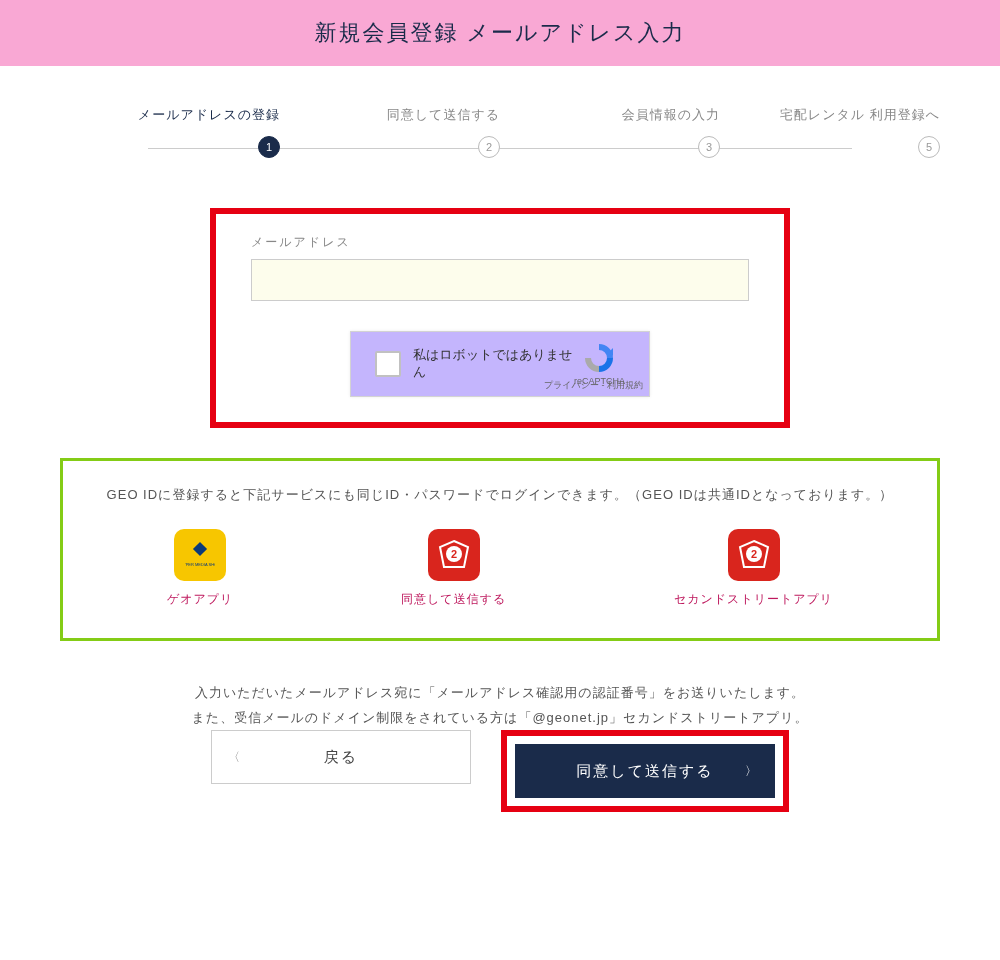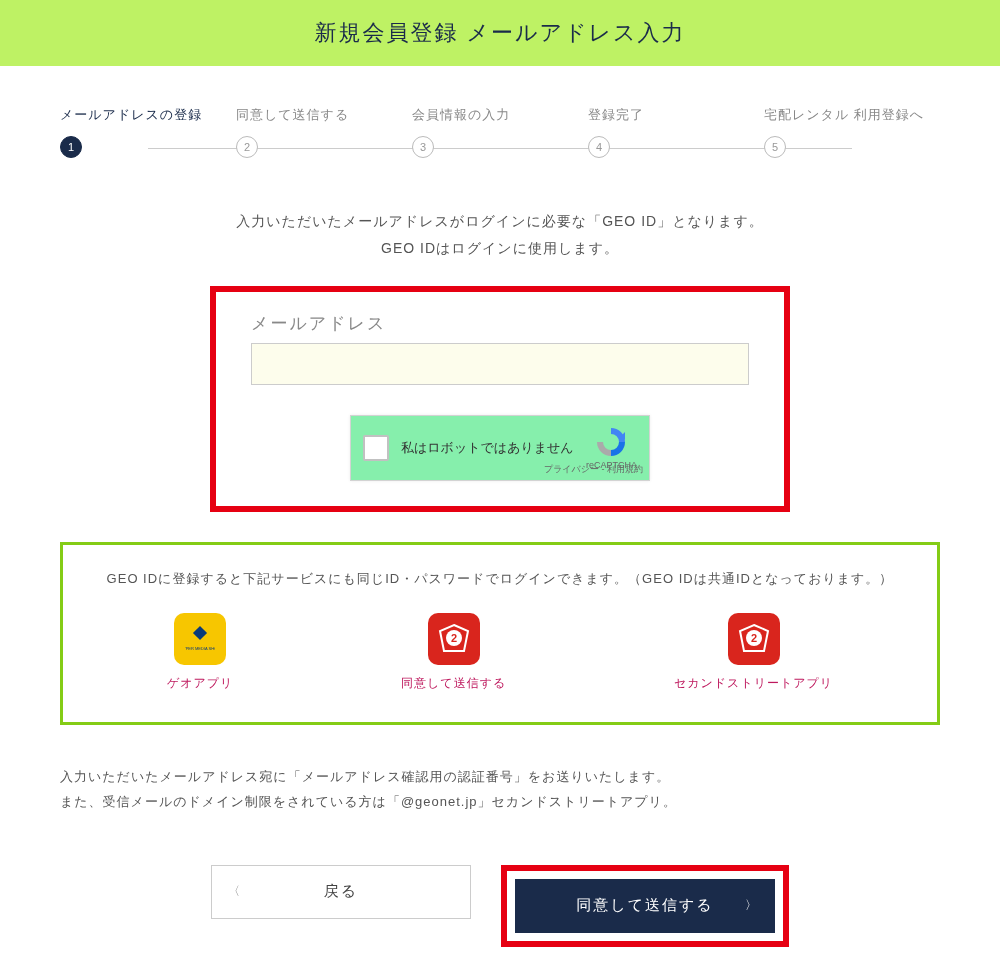--- a/index.html
+++ b/index.html
@@ -1,39 +1,39 @@
 <!DOCTYPE html>
 <html><head>
 <meta charset="utf-8">
 <style>
 * { box-sizing: border-box; margin: 0; padding: 0; }
 body { font-family: 'Hiragino Sans', 'Meiryo', sans-serif; background: #fff; color: #333; }
 
 .header-bar {
-  background: #bef264;
+  background: #f9a8d4;
   text-align: center;
   padding: 18px 0;
 }
 .header-title {
   font-size: 22px;
   color: #1a2b4a;
   font-weight: 500;
   letter-spacing: 2px;
 }
 
 .container { max-width: 920px; margin: 0 auto; padding: 0 20px; }
 
 .stepper {
   display: flex;
   justify-content: space-between;
   align-items: flex-start;
   margin: 40px 0 50px 0;
   position: relative;
 }
-.step { flex: 1; text-align: left; position: relative; }
+.step { flex: 1; text-align: right; position: relative; }
 .step-label { font-size: 13px; color: #888; margin-bottom: 12px; letter-spacing: 1px; }
 .step.active .step-label { color: #1a2b4a; font-weight: 500; }
 .step-circle {
   width: 22px; height: 22px; border-radius: 50%;
   border: 1px solid #bbb; background: #fff;
   display: inline-flex; align-items: center; justify-content: center;
   font-size: 11px; color: #999;
   position: relative; z-index: 2;
 }
 .step.active .step-circle { background: #1a2b4a; border-color: #1a2b4a; color: #fff; }
@@ -43,30 +43,30 @@
 }
 
 .intro-text { text-align: center; font-size: 14px; color: #555; line-height: 1.9; margin-bottom: 25px; letter-spacing: 1px; }
 
 .highlight-box {
   border: 6px solid #e60012;
   padding: 20px 35px 25px;
   margin: 0 auto 30px;
   max-width: 580px;
 }
-.field-label { font-size: 17px; color: #888; letter-spacing: 2px; margin-bottom: 8px; }
+.field-label { font-size: 12px; color: #888; letter-spacing: 2px; margin-bottom: 8px; }
 .email-input {
   width: 100%; height: 42px; border: 1px solid #ccc;
   background: #fdfdec; padding: 0 10px; font-size: 14px;
 }
 
 .recaptcha-box {
   width: 300px; margin: 30px auto 0;
-  border: 1px solid #d3d3d3; background: #86efac;
-  display: flex; align-items: center; padding: 10px 12px;
+  border: 1px solid #d3d3d3; background: #c4b5fd;
+  display: flex; align-items: center; padding: 10px 24px;
   box-shadow: 0 0 3px rgba(0,0,0,0.08);
   position: relative;
 }
 .recaptcha-check { width: 26px; height: 26px; border: 2px solid #c1c1c1; border-radius: 2px; background: #fff; margin-right: 12px; }
 .recaptcha-text { font-size: 13px; color: #333; flex: 1; line-height: 1.3; }
 .recaptcha-right { text-align: center; font-size: 9px; color: #666; }
 .recaptcha-logo { width: 32px; height: 32px; margin: 0 auto 2px; }
 .recaptcha-links { font-size: 9px; color: #666; position: absolute; right: 6px; bottom: 4px; }
 
 .services-panel {
@@ -76,21 +76,21 @@
 .services-row { display: flex; justify-content: space-around; }
 .service { text-align: center; }
 .service-icon {
   width: 52px; height: 52px; border-radius: 10px; margin: 0 auto 10px;
   display: flex; align-items: center; justify-content: center;
 }
 .service-icon.yellow { background: #f7c600; }
 .service-icon.red { background: #d9251d; }
 .service-name { font-size: 12px; color: #be185d; letter-spacing: 1px; }
 
-.note-text { font-size: 13px; color: #555; line-height: 1.9; margin-bottom: 50px; letter-spacing: 1px; }
+.note-text { text-align: center; font-size: 13px; color: #555; line-height: 1.9; letter-spacing: 1px; }
 
 .terms-text { text-align: center; font-size: 13px; color: #444; margin-bottom: 30px; letter-spacing: 0.5px; }
 .terms-text a { color: #0020c2; text-decoration: underline; }
 
 .button-row { display: flex; justify-content: center; gap: 30px; padding-bottom: 40px; }
 .btn-back {
   width: 260px; height: 54px; border: 1px solid #ccc; background: #fff;
   font-size: 15px; color: #444; cursor: pointer; letter-spacing: 2px;
   display: flex; align-items: center; justify-content: center; position: relative;
 }
@@ -120,33 +120,25 @@
     </div>
     <div class="step">
       <div class="step-label">同意して送信する</div>
       <div class="step-circle">2</div>
     </div>
     <div class="step">
       <div class="step-label">会員情報の入力</div>
       <div class="step-circle">3</div>
     </div>
     <div class="step">
-      <div class="step-label">登録完了</div>
-      <div class="step-circle">4</div>
-    </div>
-    <div class="step">
       <div class="step-label">宅配レンタル 利用登録へ</div>
       <div class="step-circle">5</div>
     </div>
   </div>
 
-  <div class="intro-text">
-    <div>入力いただいたメールアドレスがログインに必要な「GEO ID」となります。</div>
-    <div>GEO IDはログインに使用します。</div>
-  </div>
 
   <div class="highlight-box">
     <div class="field-label">メールアドレス</div>
     <input class="email-input" type="text" value="" style="">
     <div class="recaptcha-box">
       <div class="recaptcha-check"></div>
       <div class="recaptcha-text">私はロボットではありません</div>
       <div class="recaptcha-right">
         <div class="recaptcha-logo">
           <svg viewBox="0 0 32 32" width="32" height="32">

